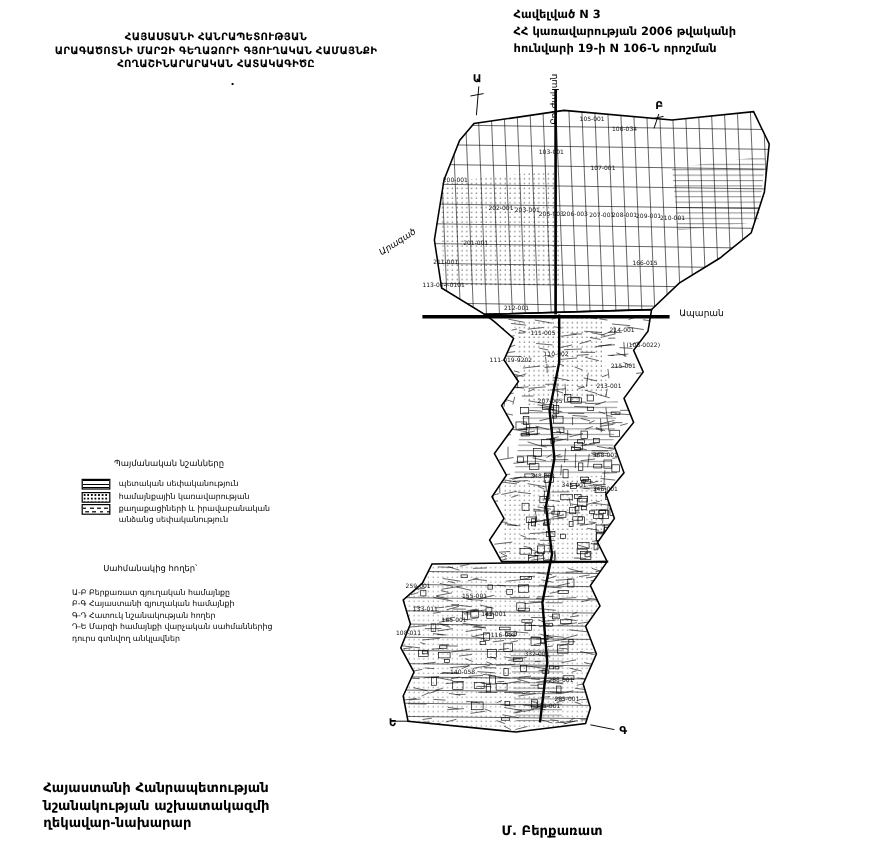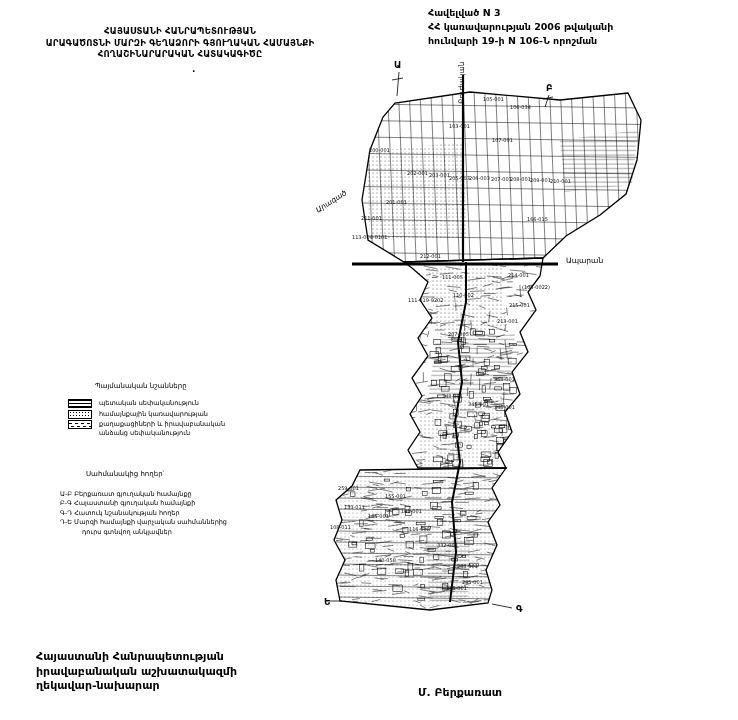--- a/index.html
+++ b/index.html
@@ -19,21 +19,21 @@
   .sw{width:22px;height:7px;border:1px solid #000;margin-right:7px;flex:0 0 auto;}
   .sw-hatch{background:repeating-linear-gradient(180deg,#000 0 1px,transparent 1px 3px);}
   .sw-dots{background-image:radial-gradient(#000 25%,transparent 28%);background-size:3px 3px;}
   .sw-dash{background-image:repeating-linear-gradient(90deg,#000 0 3px,transparent 3px 6px),
            repeating-linear-gradient(90deg,#000 0 3px,transparent 3px 6px);
            background-size:100% 1px,100% 1px;background-position:0 2px,2px 5px;background-repeat:no-repeat;}
   .lg-2line{line-height:8.5px;}
   
   #borders{left:60px;top:470px;width:260px;font-size:6.5px;line-height:9.5px;}
   #borders .bd-title{margin-left:26px;margin-bottom:10px;font-size:7px;}
-  #borders .ind{margin-left:22px;}
+  #borders .ind{}
   
   #footer-left{left:36px;top:650px;font-weight:bold;font-size:11px;line-height:14.5px;}
   #signature{left:418px;top:686px;font-weight:bold;font-size:11px;}
   
   #map{left:0;top:0;width:738px;height:720px;}
   text.parcel{font-family:"DejaVu Sans",sans-serif;font-size:5px;fill:#111;}
   text.marker{font-family:"DejaVu Sans",sans-serif;font-size:9px;font-weight:bold;fill:#000;}
   text.nbr{font-family:"DejaVu Sans",sans-serif;font-size:7.5px;fill:#000;}
   text.nbr.it{font-style:italic;}
 </style>
@@ -911,17 +911,17 @@
   <div class="bd-title">Սահմանակից հողեր՝</div>
   <div>Ա-Բ  Բերքառատ գյուղական համայնքը</div>
   <div>Բ-Գ  Հայաստանի գյուղական համայնքի</div>
   <div>Գ-Դ  Հատուկ նշանակության հողեր</div>
   <div>Դ-Ե  Մարզի համայնքի վարչական սահմաններից</div>
   <div class="ind">դուրս գտնվող անկլավներ</div>
 </div>
 
 <div id="footer-left" class="abs">
   <div>Հայաստանի Հանրապետության</div>
-  <div>իրավաբանական աշխատակազմի</div>
+  <div>նշանակության աշխատակազմի</div>
   <div>ղեկավար-նախարար</div>
 </div>
 
 <div id="signature" class="abs">Մ. Բերքառատ</div>
 
 </body></html>

